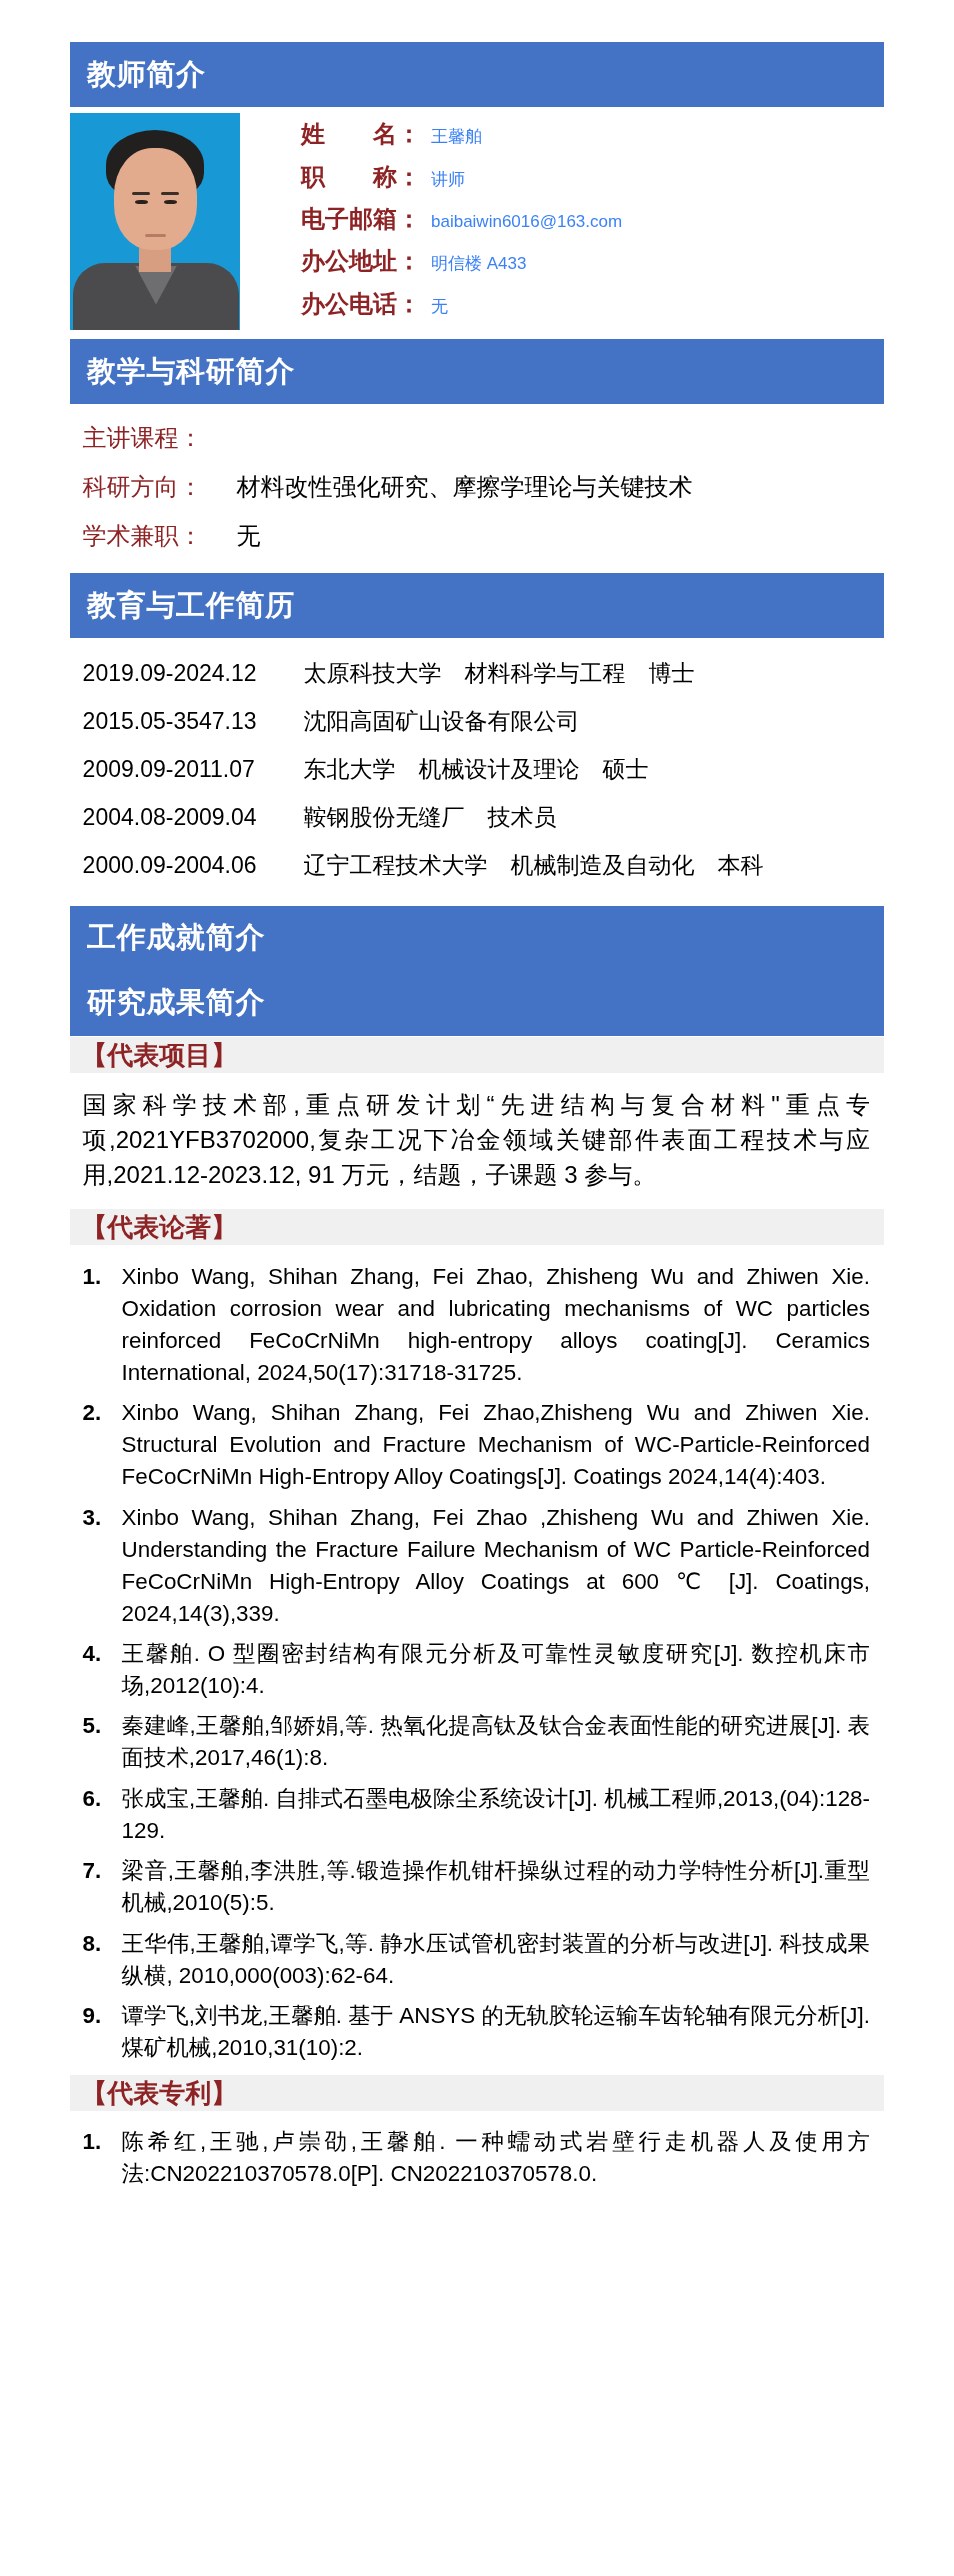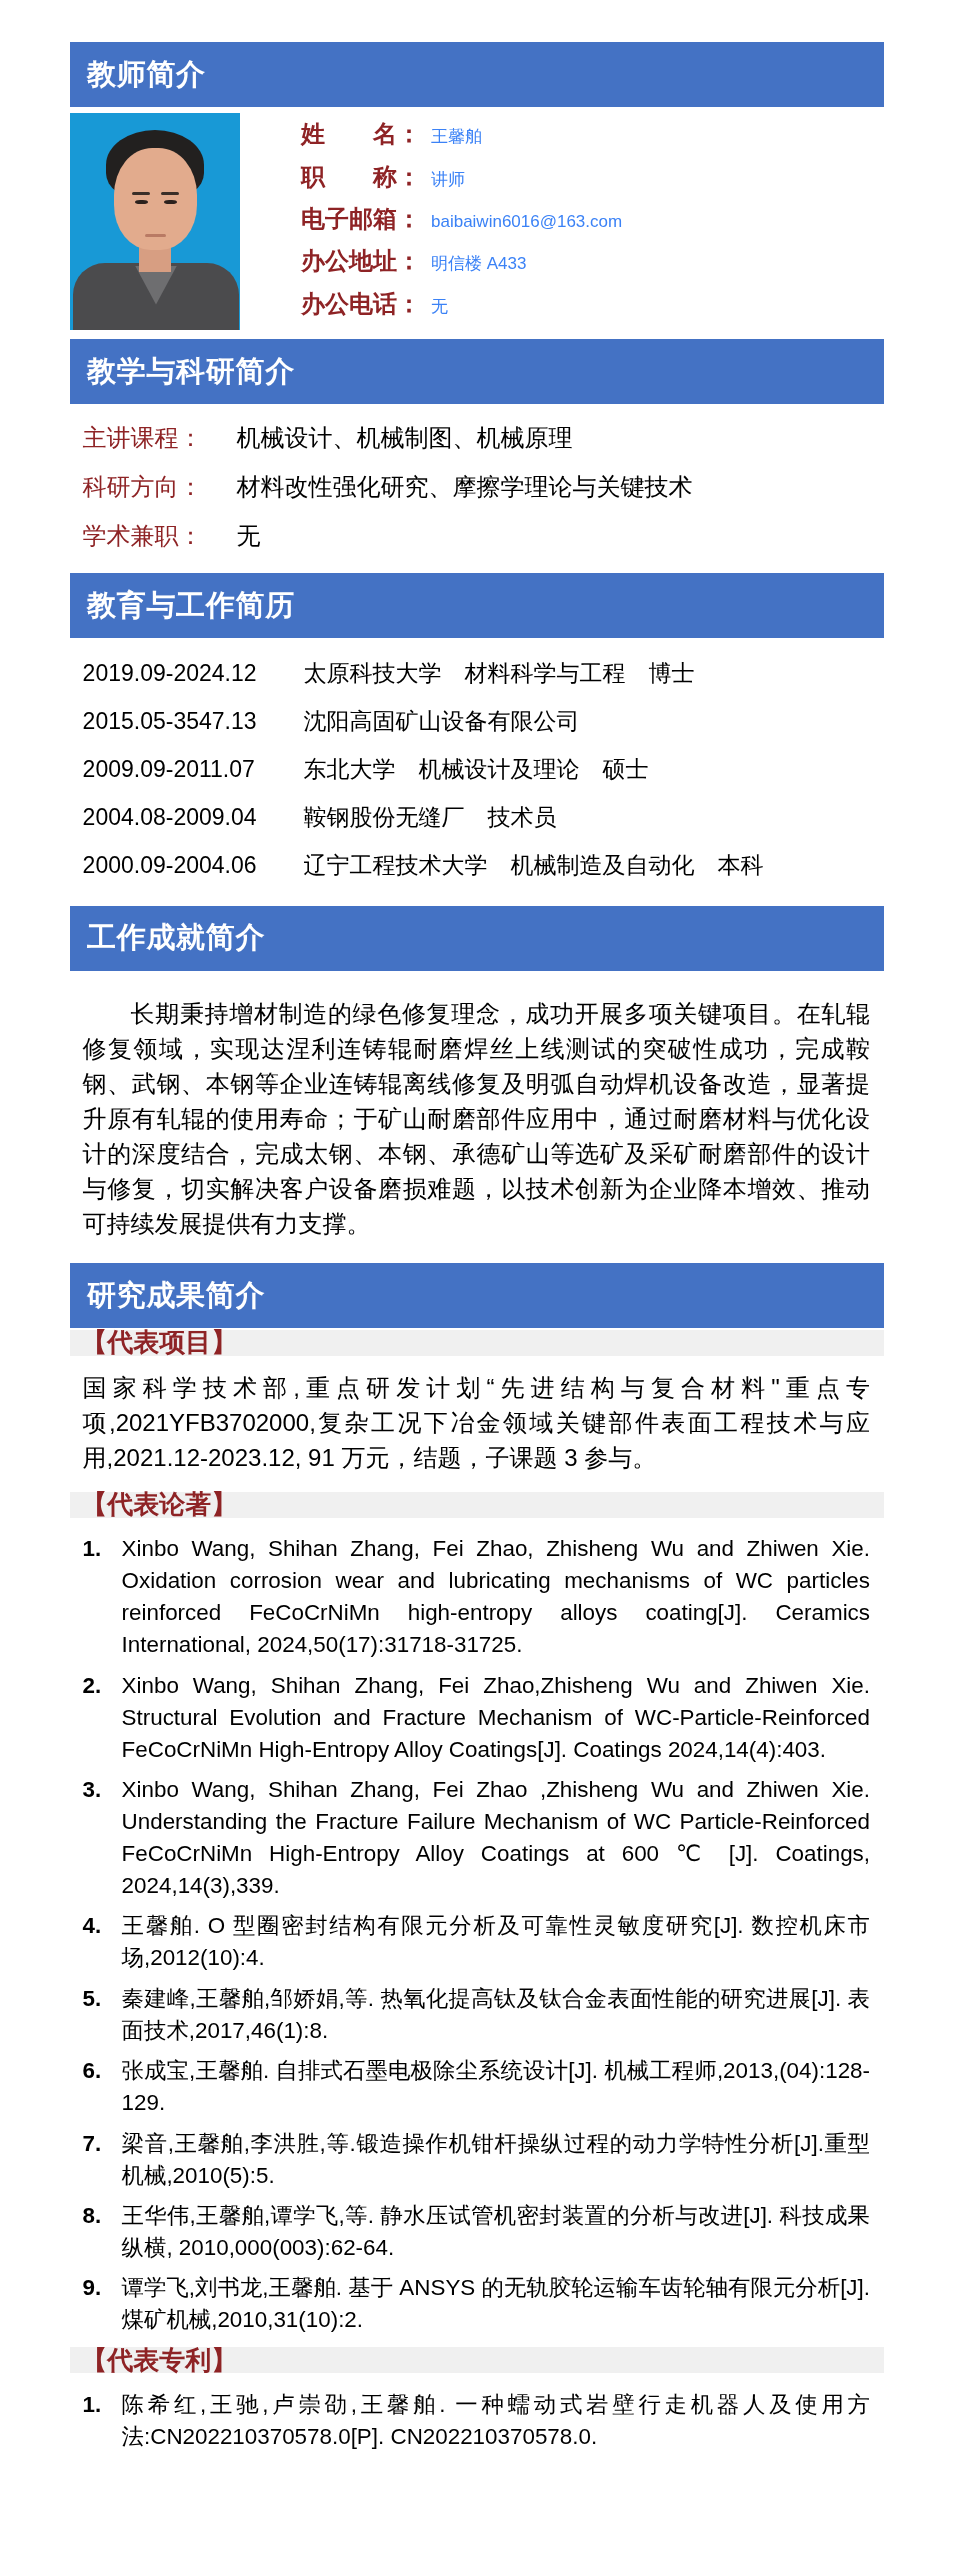--- a/index.html
+++ b/index.html
@@ -92,21 +92,21 @@
     padding:0 14px 0 12.6px;
     font-size:24px;
     line-height:35px;
     text-align:justify;
   }
   .indent{text-indent:2em;}
   .achv{margin-top:25px;margin-bottom:22.4px;}
   
   .sub{
     width:814px;
-    height:26px;
+    height:36px;
     background:var(--gray);
     color:var(--red);
     font-weight:bold;
     font-size:26px;
     display:flex;
     align-items:center;
     padding-left:11.2px;
   }
   .sub.flush{margin-top:1.4px;}
   .proj{margin-top:14px;margin-bottom:17px;}
@@ -169,21 +169,20 @@
     </div>
   </div>
 
   <div class="bar">
     <span>教学与科研简介</span>
   </div>
 
   <div class="teach">
     <div class="trow">
       <span class="tlabel">主讲课程：</span>
-      <span class="tvalue">机械设计、机械制图、机械原理</span>
     </div>
     <div class="trow">
       <span class="tlabel">科研方向：</span>
       <span class="tvalue">材料改性强化研究、摩擦学理论与关键技术</span>
     </div>
     <div class="trow">
       <span class="tlabel">学术兼职：</span>
       <span class="tvalue">无</span>
     </div>
   </div>
@@ -212,21 +211,20 @@
     <div class="erow">
       <span class="eperiod">2000.09-2004.06</span>
       <span class="edetail">辽宁工程技术大学　机械制造及自动化　本科</span>
     </div>
   </div>
 
   <div class="bar">
     <span>工作成就简介</span>
   </div>
 
-  <p class="para indent achv">长期秉持增材制造的绿色修复理念，成功开展多项关键项目。在轧辊修复领域，实现达涅利连铸辊耐磨焊丝上线测试的突破性成功，完成鞍钢、武钢、本钢等企业连铸辊离线修复及明弧自动焊机设备改造，显著提升原有轧辊的使用寿命；于矿山耐磨部件应用中，通过耐磨材料与优化设计的深度结合，完成太钢、本钢、承德矿山等选矿及采矿耐磨部件的设计与修复，切实解决客户设备磨损难题，以技术创新为企业降本增效、推动可持续发展提供有力支撑。</p>
 
   <div class="bar">
     <span>研究成果简介</span>
   </div>
 
   <div class="sub flush">
     <span>【代表项目】</span>
   </div>
 
   <p class="para proj">国家科学技术部,重点研发计划“先进结构与复合材料"重点专项,2021YFB3702000,复杂工况下冶金领域关键部件表面工程技术与应用,2021.12-2023.12, 91 万元，结题，子课题 3 参与。</p>

